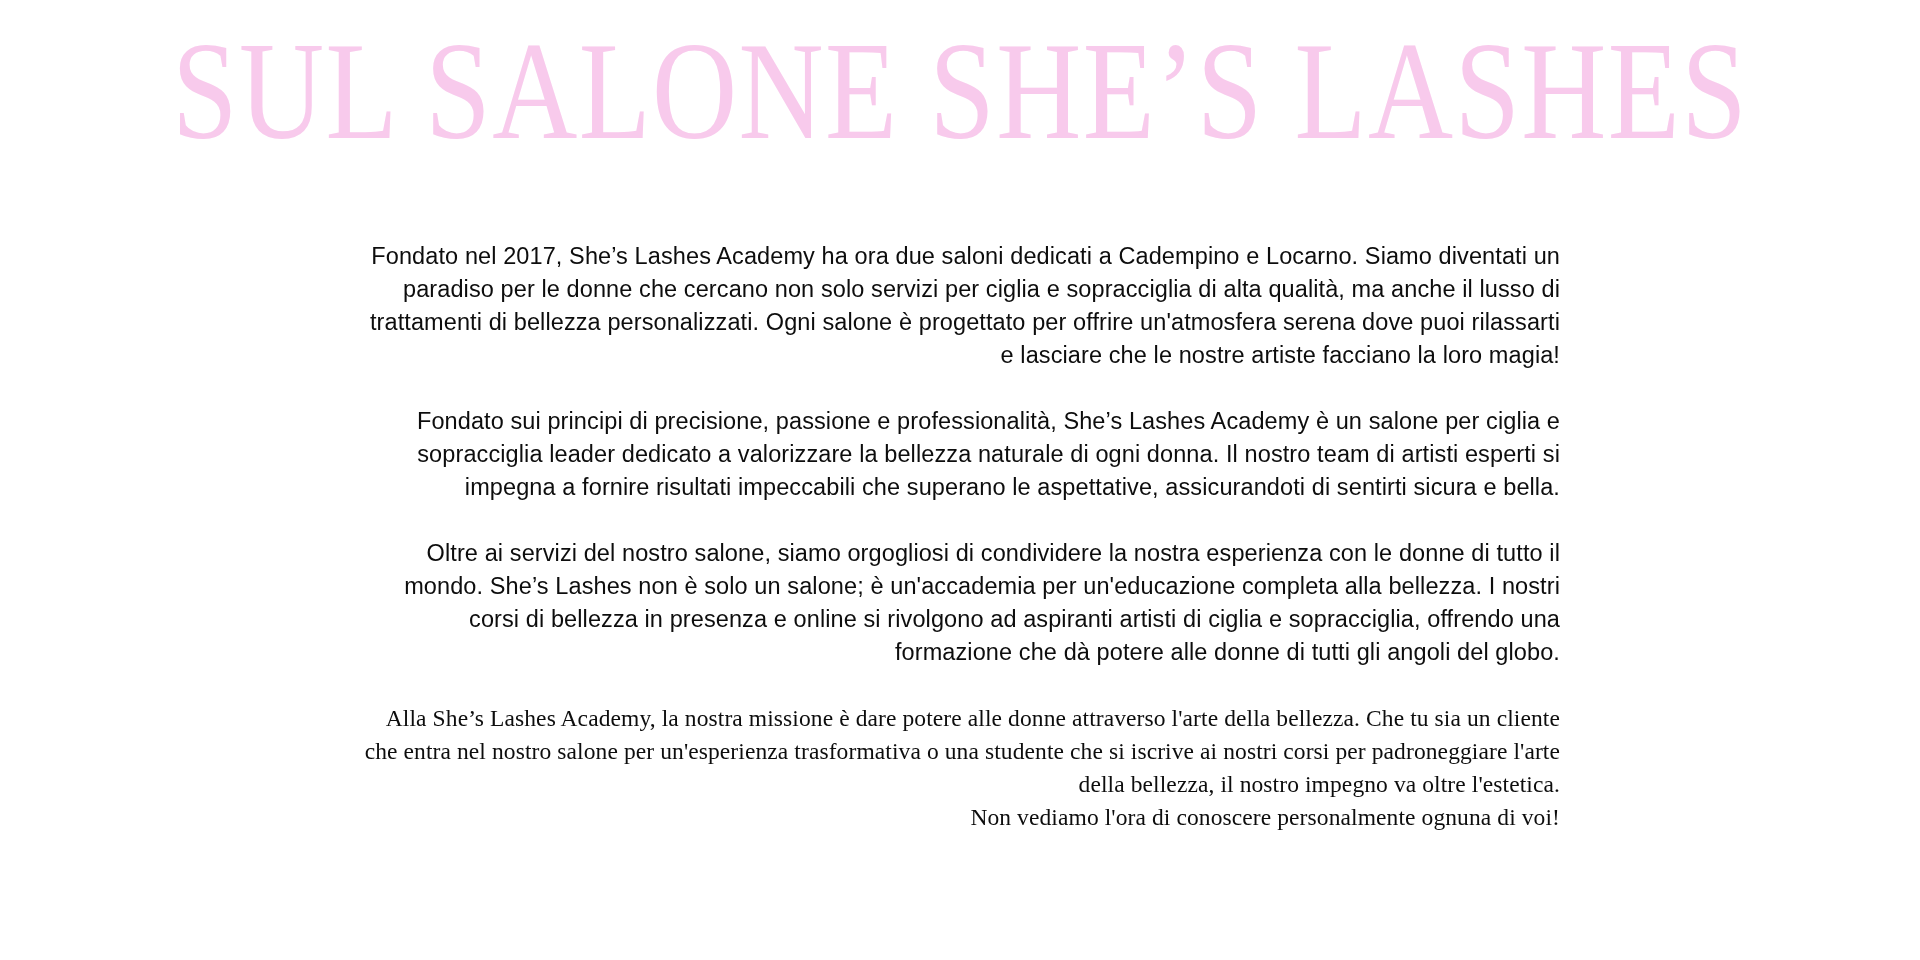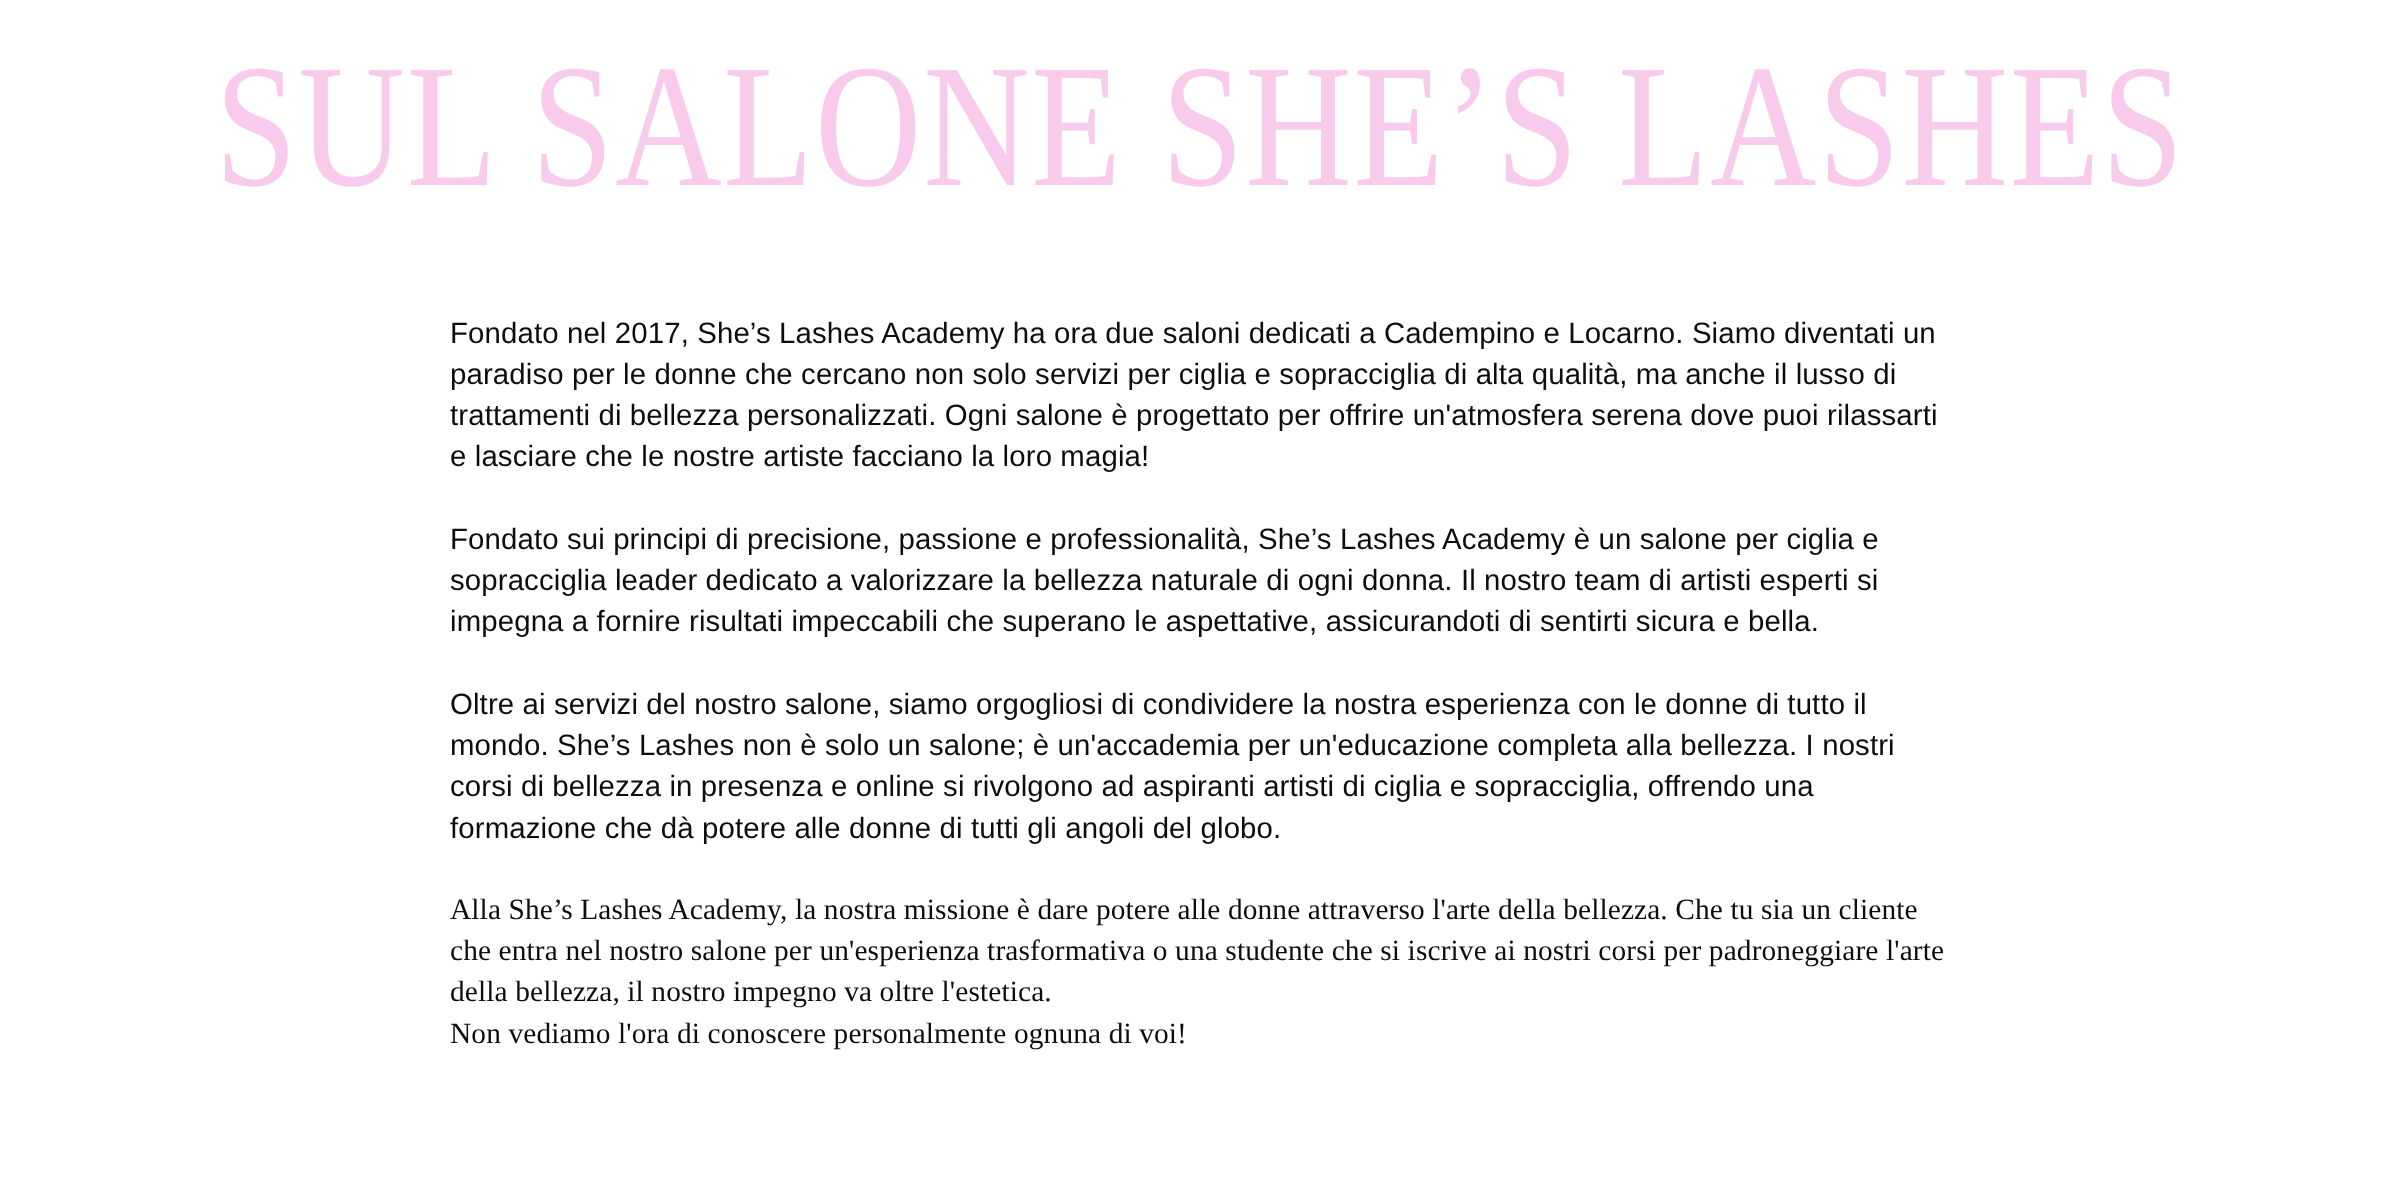--- a/index.html
+++ b/index.html
@@ -11,21 +11,21 @@
     width: 1920px;
     height: 960px;
     background: #ffffff;
     overflow: hidden;
     font-family: "Liberation Sans", sans-serif;
   }
   .about-section {
     width: 1920px;
     height: 960px;
     box-sizing: border-box;
-    padding-top: 32px;
+    padding-top: 22px;
   }
   .title-wrap {
     text-align: center;
     height: 148px;
     overflow: visible;
   }
   .hero-title {
     display: inline-block;
     margin: 0;
     font-family: "Liberation Serif", serif;
@@ -34,21 +34,21 @@
     line-height: 140px;
     letter-spacing: 0.012em;
     white-space: nowrap;
     color: #f8caec;
     transform: scale(0.99, 1.18);
     transform-origin: 50% 55%;
   }
   .about-text {
     width: 1200px;
     margin: 70px auto 0;
-    text-align: left;
+    text-align: right;
     color: #0d0d0d;
     font-size: 23.5px;
     line-height: 33px;
     letter-spacing: 0.1px;
   }
   .about-text p {
     margin: 0 0 33px 0;
     white-space: pre-line; 
   }
   .about-text p:last-child {

